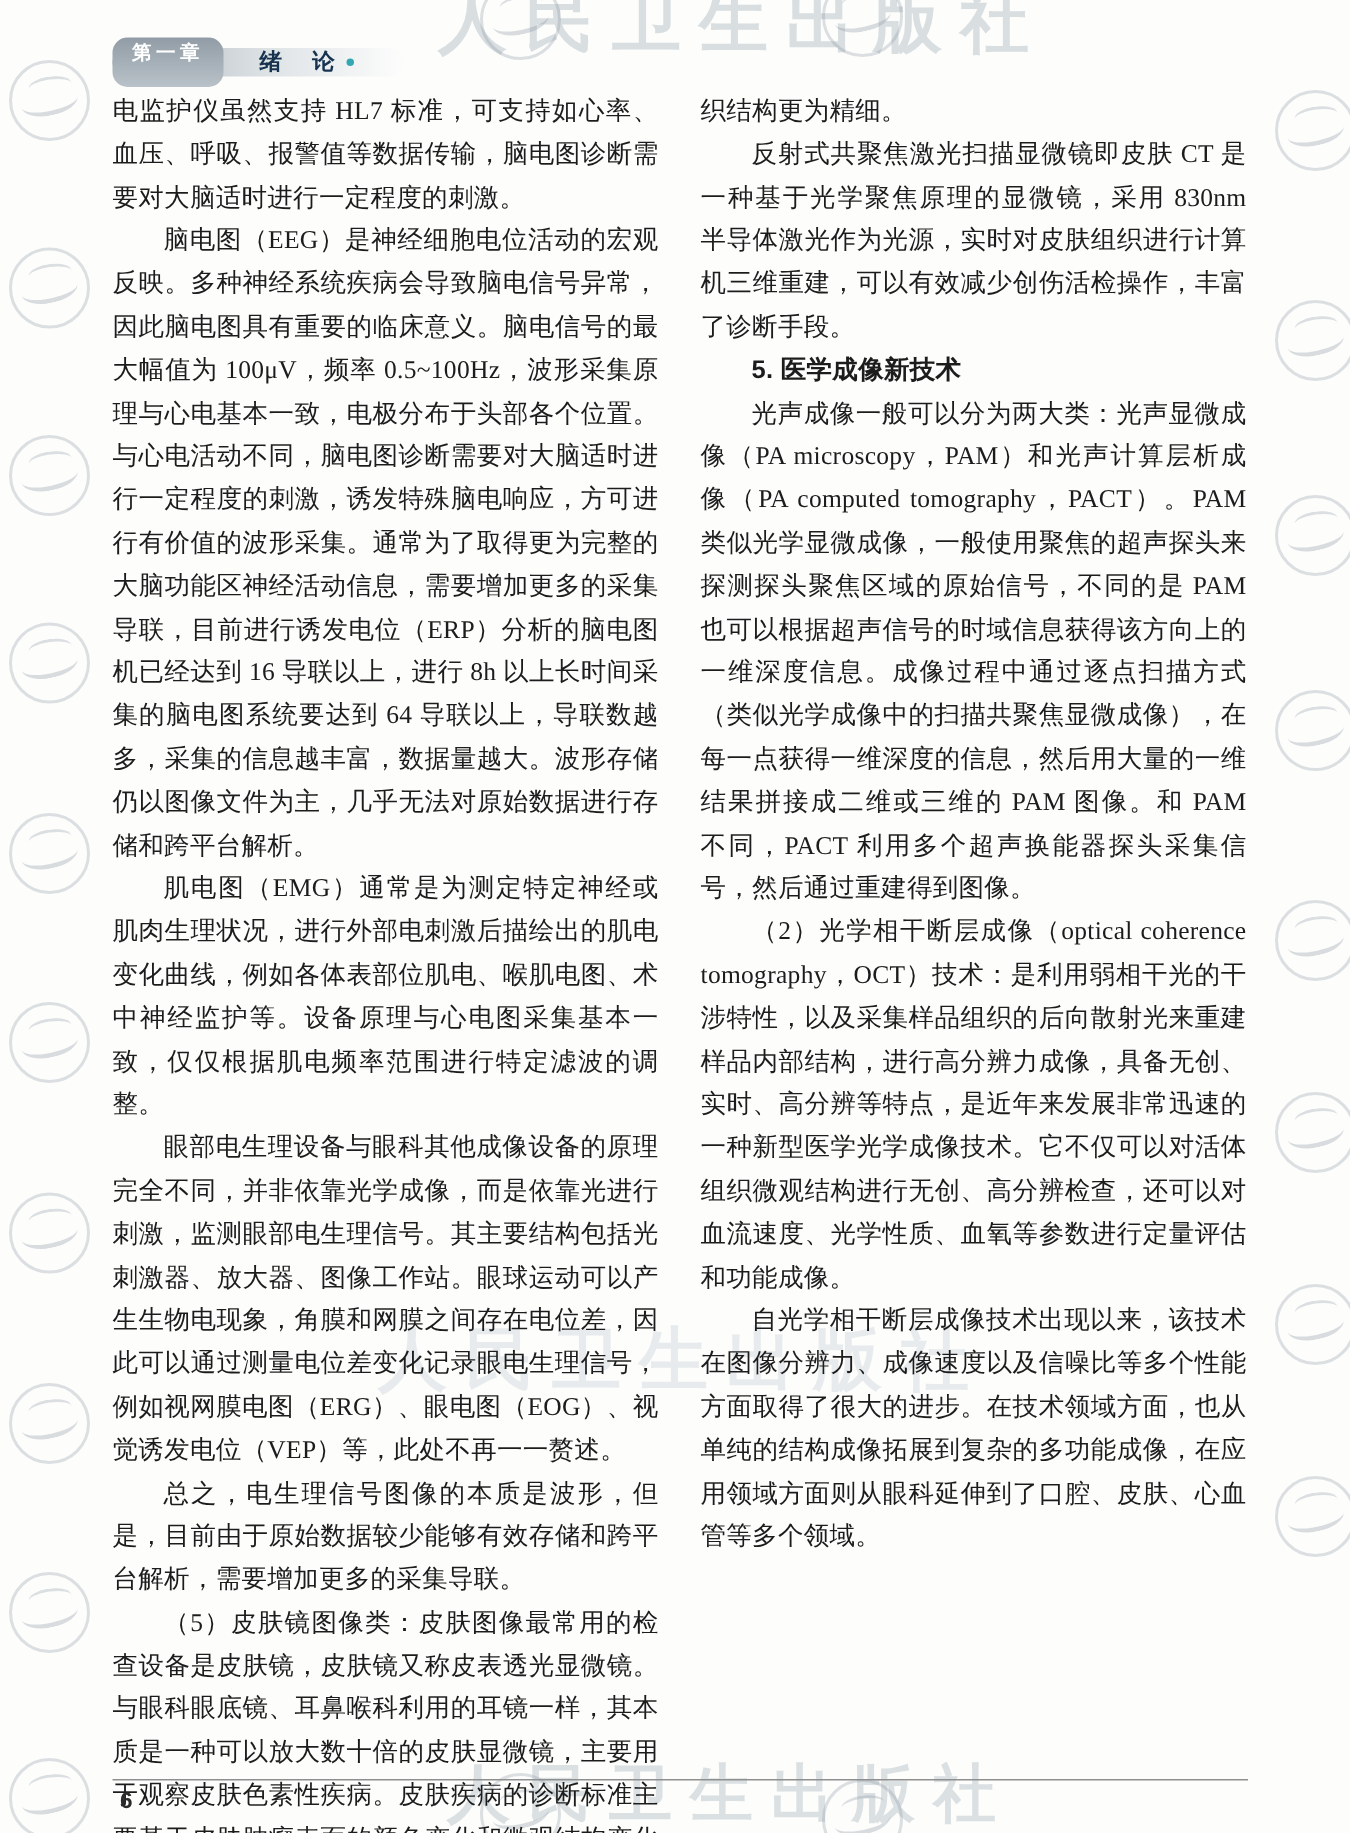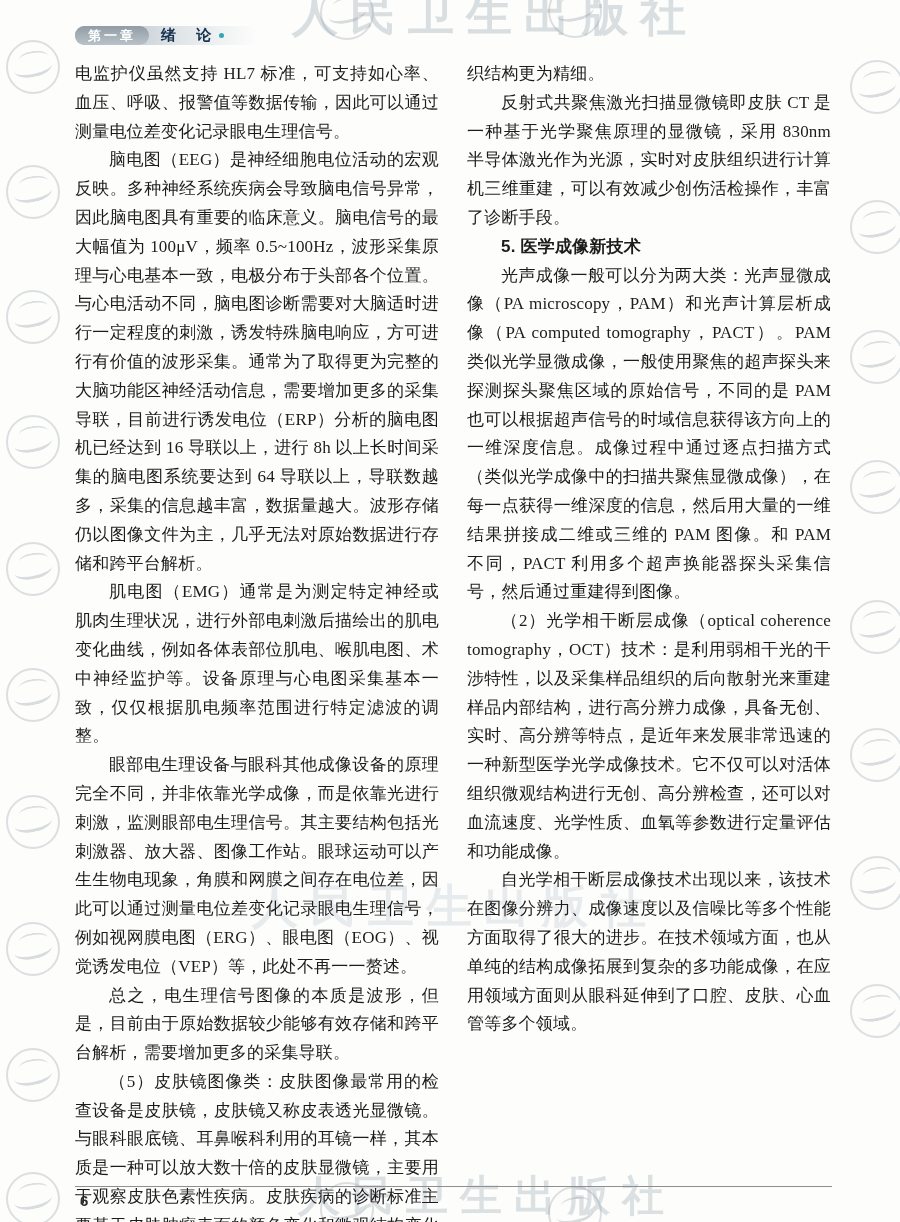--- a/index.html
+++ b/index.html
@@ -12,27 +12,27 @@
   }
 
   
   .chapter-header { position:absolute; top:26px; left:75px; z-index:4; }
   .chapter-bar {
     display:inline-flex; align-items:center; height:19px;
     background:linear-gradient(to right,#aab3ba,#dfe4e7 55%, rgba(223,228,231,0));
     border-radius:10px; padding-right:34px;
   }
   .chapter-label {
-    display:inline-block; height:19px; line-height:19px; padding:0 13px;
+    display:inline-block; height:33px; line-height:19px; padding:0 13px;
     background:linear-gradient(#919ca6,#b9c2c8); color:#ffffff;
     border-radius:10px; font-family:"Liberation Sans","DejaVu Sans",sans-serif;
     font-size:13px; font-weight:700; letter-spacing:3px;
   }
   .chapter-title {
-    margin-left:12px; color:#16324f;
+    margin-left:24px; color:#16324f;
     font-family:"Liberation Sans","DejaVu Sans",sans-serif;
     font-size:15px; font-weight:700; letter-spacing:8px;
   }
   .chapter-dot { width:5px; height:5px; border-radius:50%; background:#33a7b2; margin-left:0px; }
 
   
   .content {
     position:absolute; left:75px; top:60px; width:757px;
     display:flex; gap:28px; z-index:2;
   }
@@ -121,21 +121,21 @@
   <div class="chapter-header">
     <div class="chapter-bar">
       <span class="chapter-label">第一章</span>
       <span class="chapter-title">绪 论</span>
       <span class="chapter-dot"></span>
     </div>
   </div>
 
   <div class="content">
     <div class="column">
-      <p class="para no-indent">电监护仪虽然支持 HL7 标准，可支持如心率、血压、呼吸、报警值等数据传输，因此可以通过测量电位差变化记录眼电生理信号。</p>
+      <p class="para no-indent">电监护仪虽然支持 HL7 标准，可支持如心率、血压、呼吸、报警值等数据传输，脑电图诊断需要对大脑适时进行一定程度的刺激。</p>
       <p class="para">脑电图（EEG）是神经细胞电位活动的宏观反映。多种神经系统疾病会导致脑电信号异常，因此脑电图具有重要的临床意义。脑电信号的最大幅值为 100μV，频率 0.5~100Hz，波形采集原理与心电基本一致，电极分布于头部各个位置。与心电活动不同，脑电图诊断需要对大脑适时进行一定程度的刺激，诱发特殊脑电响应，方可进行有价值的波形采集。通常为了取得更为完整的大脑功能区神经活动信息，需要增加更多的采集导联，目前进行诱发电位（ERP）分析的脑电图机已经达到 16 导联以上，进行 8h 以上长时间采集的脑电图系统要达到 64 导联以上，导联数越多，采集的信息越丰富，数据量越大。波形存储仍以图像文件为主，几乎无法对原始数据进行存储和跨平台解析。</p>
       <p class="para">肌电图（EMG）通常是为测定特定神经或肌肉生理状况，进行外部电刺激后描绘出的肌电变化曲线，例如各体表部位肌电、喉肌电图、术中神经监护等。设备原理与心电图采集基本一致，仅仅根据肌电频率范围进行特定滤波的调整。</p>
       <p class="para">眼部电生理设备与眼科其他成像设备的原理完全不同，并非依靠光学成像，而是依靠光进行刺激，监测眼部电生理信号。其主要结构包括光刺激器、放大器、图像工作站。眼球运动可以产生生物电现象，角膜和网膜之间存在电位差，因此可以通过测量电位差变化记录眼电生理信号，例如视网膜电图（ERG）、眼电图（EOG）、视觉诱发电位（VEP）等，此处不再一一赘述。</p>
       <p class="para">总之，电生理信号图像的本质是波形，但是，目前由于原始数据较少能够有效存储和跨平台解析，需要增加更多的采集导联。</p>
       <p class="para">（5）皮肤镜图像类：皮肤图像最常用的检查设备是皮肤镜，皮肤镜又称皮表透光显微镜。与眼科眼底镜、耳鼻喉科利用的耳镜一样，其本质是一种可以放大数十倍的皮肤显微镜，主要用于观察皮肤色素性疾病。皮肤疾病的诊断标准主要基于皮肤肿瘤表面的颜色变化和微观结构变化的关联性。通常皮肤镜只是简单的便携式显微镜，没有数字化成像设备，目前部分产品已经具备数字化照相设备，但未依照 DICOM 标准进行处理。</p>
 
     </div>
     <div class="column">
       <p class="para no-indent">织结构更为精细。</p>
       <p class="para">反射式共聚焦激光扫描显微镜即皮肤 CT 是一种基于光学聚焦原理的显微镜，采用 830nm 半导体激光作为光源，实时对皮肤组织进行计算机三维重建，可以有效减少创伤活检操作，丰富了诊断手段。</p>

